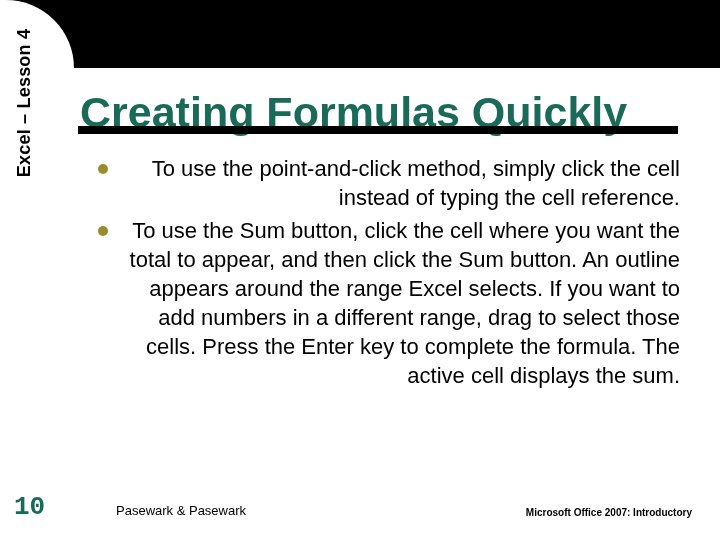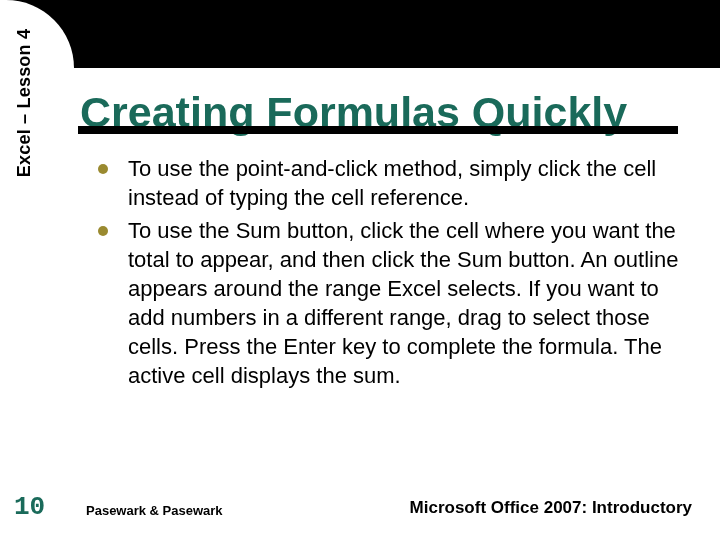--- a/index.html
+++ b/index.html
@@ -61,20 +61,21 @@
     letter-spacing: 0.2px;
   }
   .content {
     position: absolute;
     left: 98px;
     top: 154px;
     width: 582px;
     font-size: 22px;
     color: #000;
     line-height: 1.32;
+    text-align: right;
   }
   .bullet-row {
     display: flex;
     align-items: flex-start;
     margin-bottom: 4px;
   }
   .dot {
     width: 10px;
     height: 10px;
     border-radius: 50%;
@@ -90,32 +91,32 @@
     position: absolute;
     left: 14px;
     bottom: 18px;
     font-size: 26px;
     font-weight: bold;
     color: #1a6a5a;
     font-family: Liberation Mono, monospace;
   }
   .footer-left {
     position: absolute;
-    left: 86px;
+    left: 116px;
     bottom: 22px;
     font-size: 13px;
-    font-weight: bold;
+    font-weight: normal;
     color: #000;
     text-align: center;
   }
   .footer-right {
     position: absolute;
     right: 28px;
     bottom: 22px;
-    font-size: 17px;
+    font-size: 10px;
     font-weight: bold;
     color: #000;
   }
 </style>
 </head>
 <body>
 
 <div class="topbar"></div>
 
 <div class="title">Creating Formulas Quickly</div>

